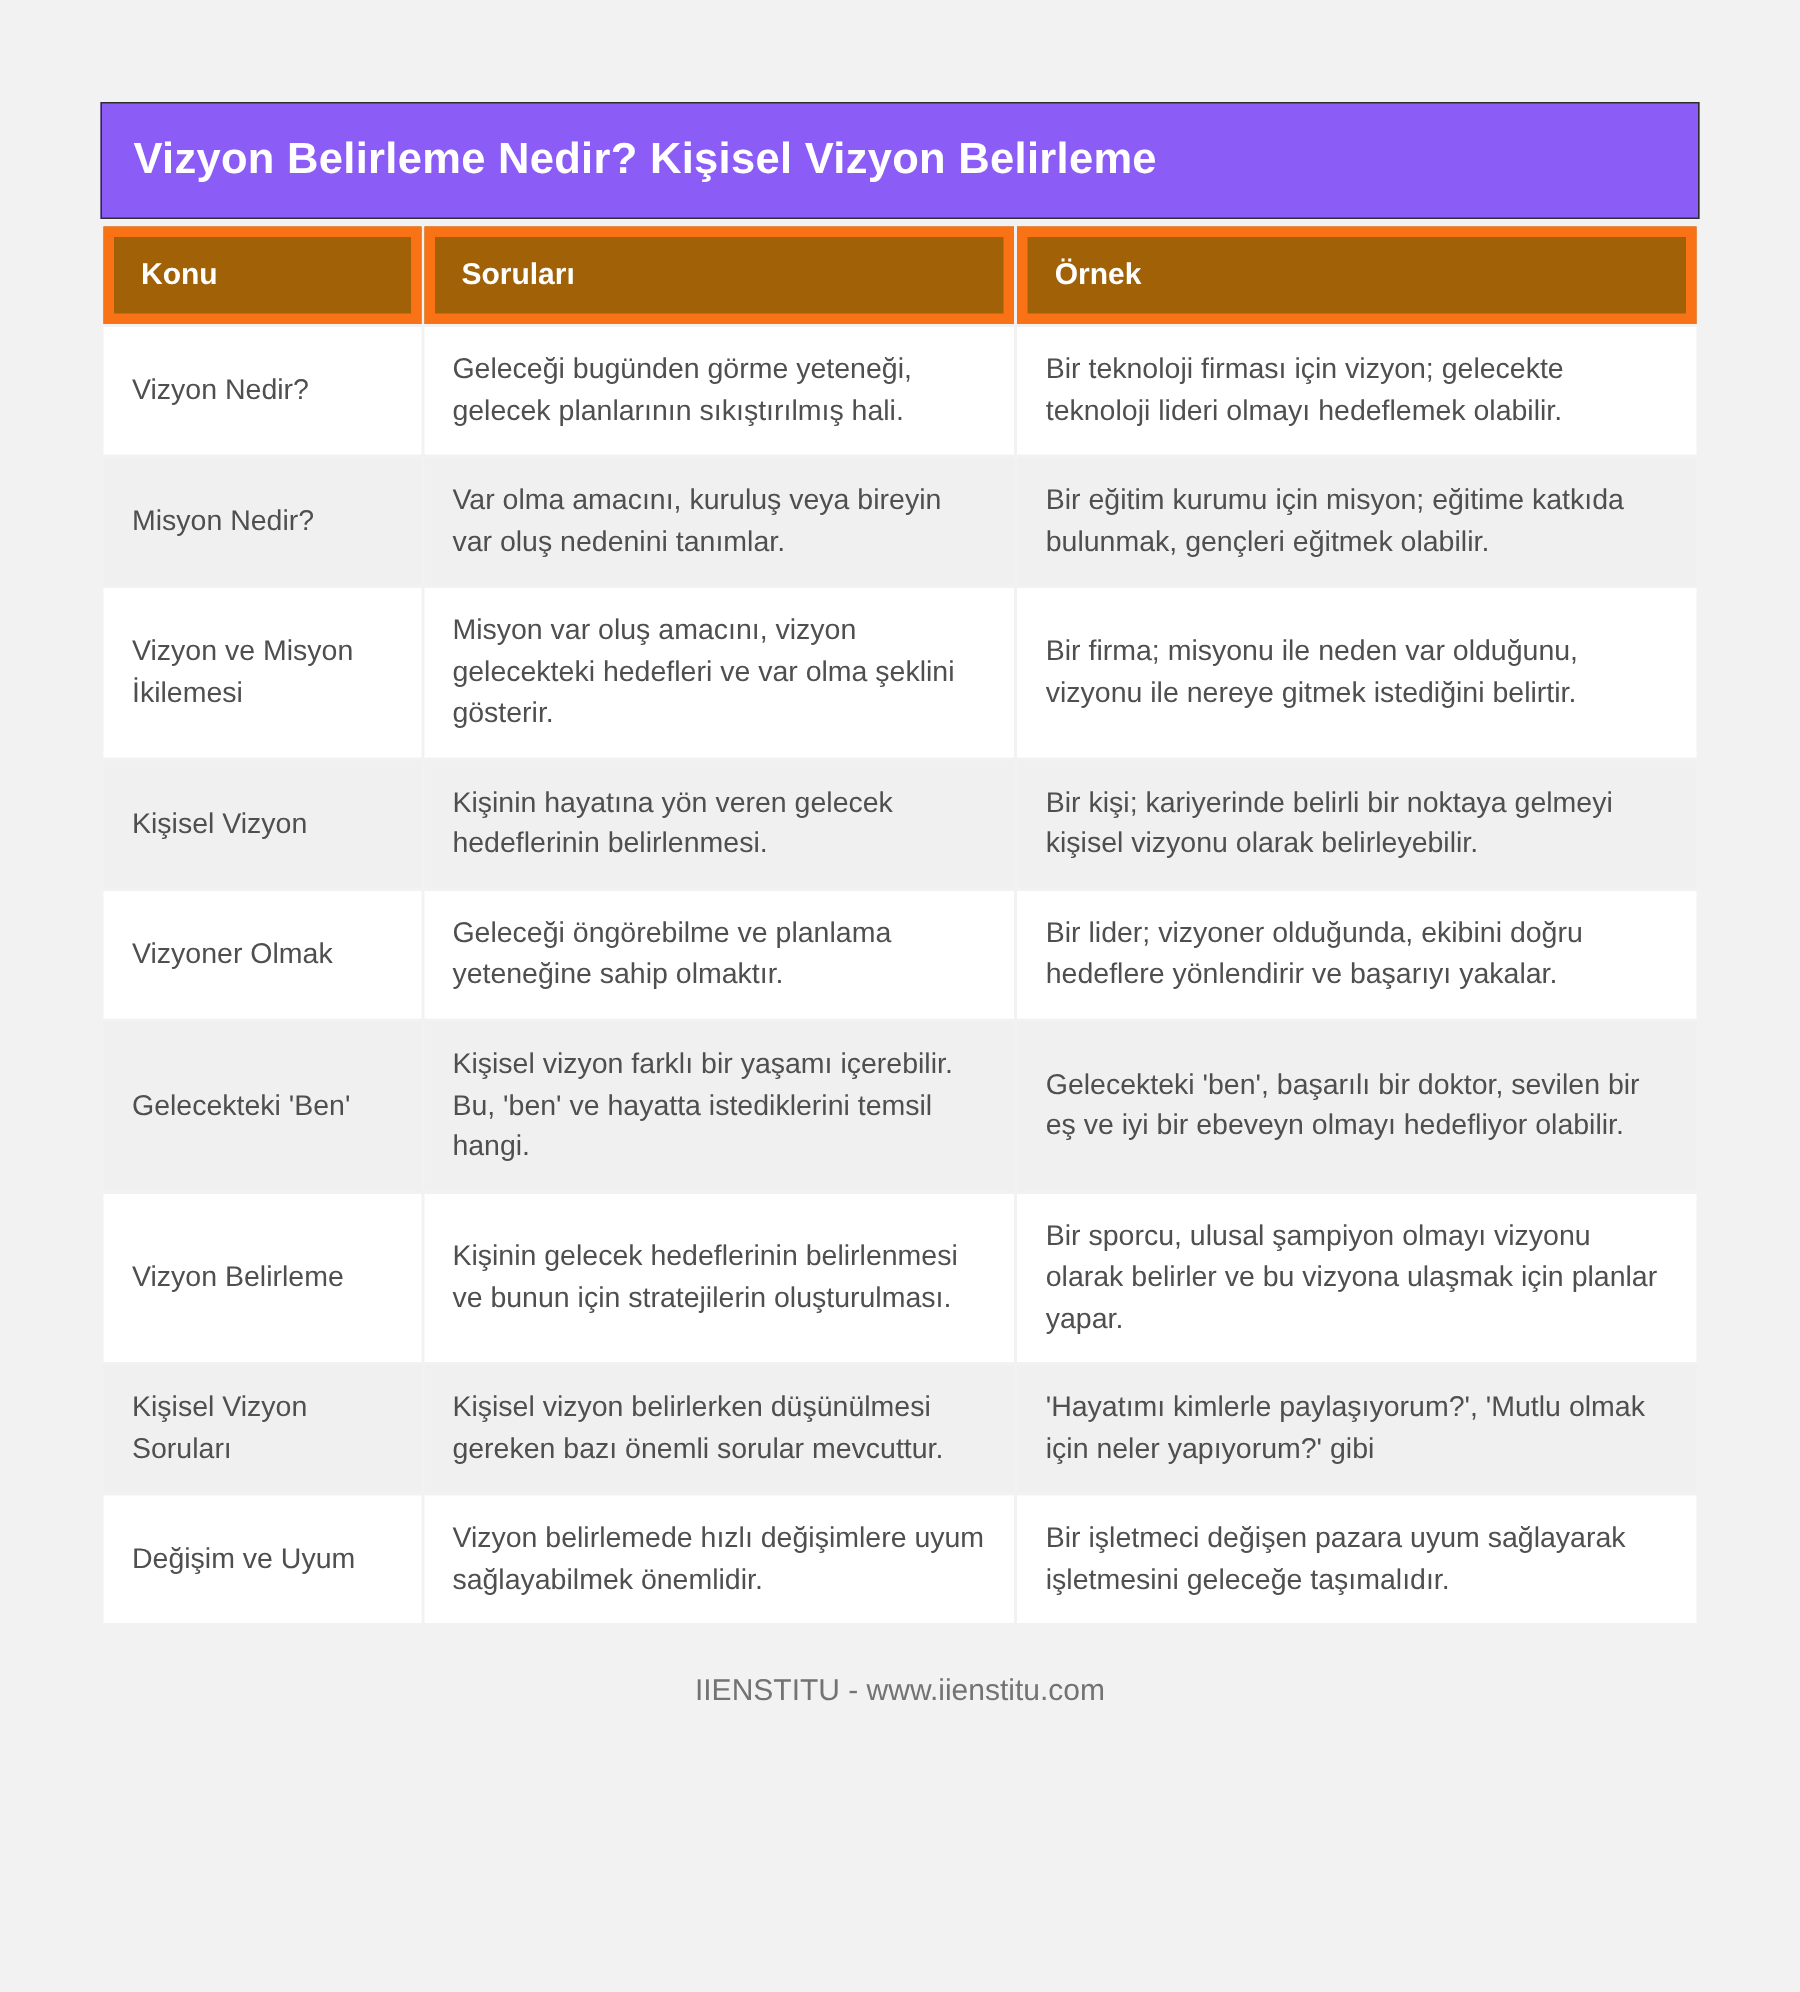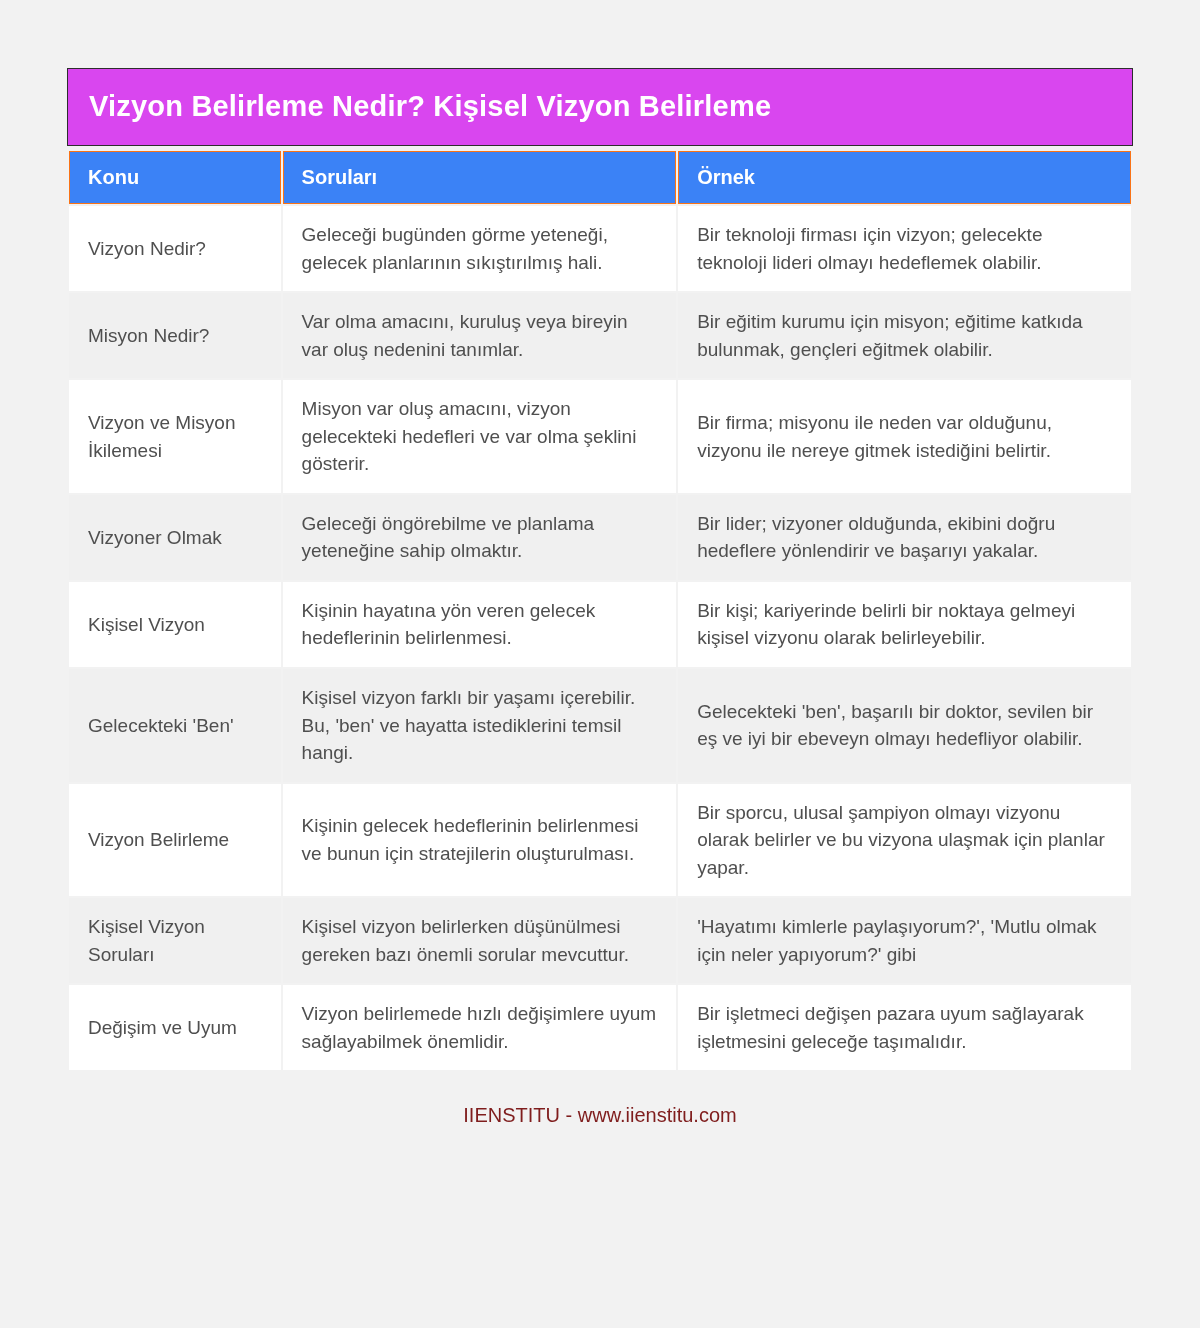--- a/index.html
+++ b/index.html
@@ -7,61 +7,61 @@
     width: 1200px;
     background: #f2f2f2;
     font-family: "Liberation Sans", "DejaVu Sans", sans-serif;
   }
   body { min-height: 1328px; }
   .container {
     width: 1066px;
     margin: 68px auto 0 auto;
   }
   .title-bar {
-    background: #d946ef;
+    background: #8b5cf6;
     border: 1px solid #2e2e2e;
     color: #ffffff;
     font-size: 29px;
     font-weight: bold;
     padding: 21px 21px 22px 21px;
     margin-bottom: 3px;
     letter-spacing: 0.2px;
   }
   table.vision-table {
     width: 100%;
     border-collapse: separate;
     border-spacing: 2px;
     table-layout: fixed;
   }
   col.c-konu    { width: 20%; }
   col.c-aciklama{ width: 37.2%; }
   col.c-ornek   { width: 42.8%; }
   th {
-    background: #3b82f6;
-    border: 1px solid #f97316;
+    background: #a16207;
+    border: 7px solid #f97316;
     color: #ffffff;
     font-size: 20px;
     font-weight: bold;
     text-align: left;
     padding: 14px 18px;
   }
   td {
     font-size: 19px;
     color: #4f4f4f;
     line-height: 1.45;
     padding: 15px 19px;
     vertical-align: middle;
     text-align: left;
     word-wrap: break-word;
   }
   tbody tr:nth-child(odd) td  { background: #ffffff; }
   tbody tr:nth-child(even) td { background: #f0f0f0; }
   .footer-credit {
     text-align: center;
-    color: #7f1d1d;
+    color: #737373;
     font-size: 20px;
     margin-top: 32px;
     padding-bottom: 60px;
   }
 </style>
 </head>
 <body>
 
 <div class="container">
 
@@ -90,28 +90,28 @@
         <td>Misyon Nedir?</td>
         <td>Var olma amacını, kuruluş veya bireyin var oluş nedenini tanımlar.</td>
         <td>Bir eğitim kurumu için misyon; eğitime katkıda bulunmak, gençleri eğitmek olabilir.</td>
       </tr>
       <tr>
         <td>Vizyon ve Misyon İkilemesi</td>
         <td>Misyon var oluş amacını, vizyon gelecekteki hedefleri ve var olma şeklini gösterir.</td>
         <td>Bir firma; misyonu ile neden var olduğunu, vizyonu ile nereye gitmek istediğini belirtir.</td>
       </tr>
       <tr>
+        <td>Kişisel Vizyon</td>
+        <td>Kişinin hayatına yön veren gelecek hedeflerinin belirlenmesi.</td>
+        <td>Bir kişi; kariyerinde belirli bir noktaya gelmeyi kişisel vizyonu olarak belirleyebilir.</td>
+      </tr>
+      <tr>
         <td>Vizyoner Olmak</td>
         <td>Geleceği öngörebilme ve planlama yeteneğine sahip olmaktır.</td>
         <td>Bir lider; vizyoner olduğunda, ekibini doğru hedeflere yönlendirir ve başarıyı yakalar.</td>
-      </tr>
-      <tr>
-        <td>Kişisel Vizyon</td>
-        <td>Kişinin hayatına yön veren gelecek hedeflerinin belirlenmesi.</td>
-        <td>Bir kişi; kariyerinde belirli bir noktaya gelmeyi kişisel vizyonu olarak belirleyebilir.</td>
       </tr>
       <tr>
         <td>Gelecekteki 'Ben'</td>
         <td>Kişisel vizyon farklı bir yaşamı içerebilir. Bu, 'ben' ve hayatta istediklerini temsil hangi.</td>
         <td>Gelecekteki 'ben', başarılı bir doktor, sevilen bir eş ve iyi bir ebeveyn olmayı hedefliyor olabilir.</td>
       </tr>
       <tr>
         <td>Vizyon Belirleme</td>
         <td>Kişinin gelecek hedeflerinin belirlenmesi ve bunun için stratejilerin oluşturulması.</td>
         <td>Bir sporcu, ulusal şampiyon olmayı vizyonu olarak belirler ve bu vizyona ulaşmak için planlar yapar.</td>

